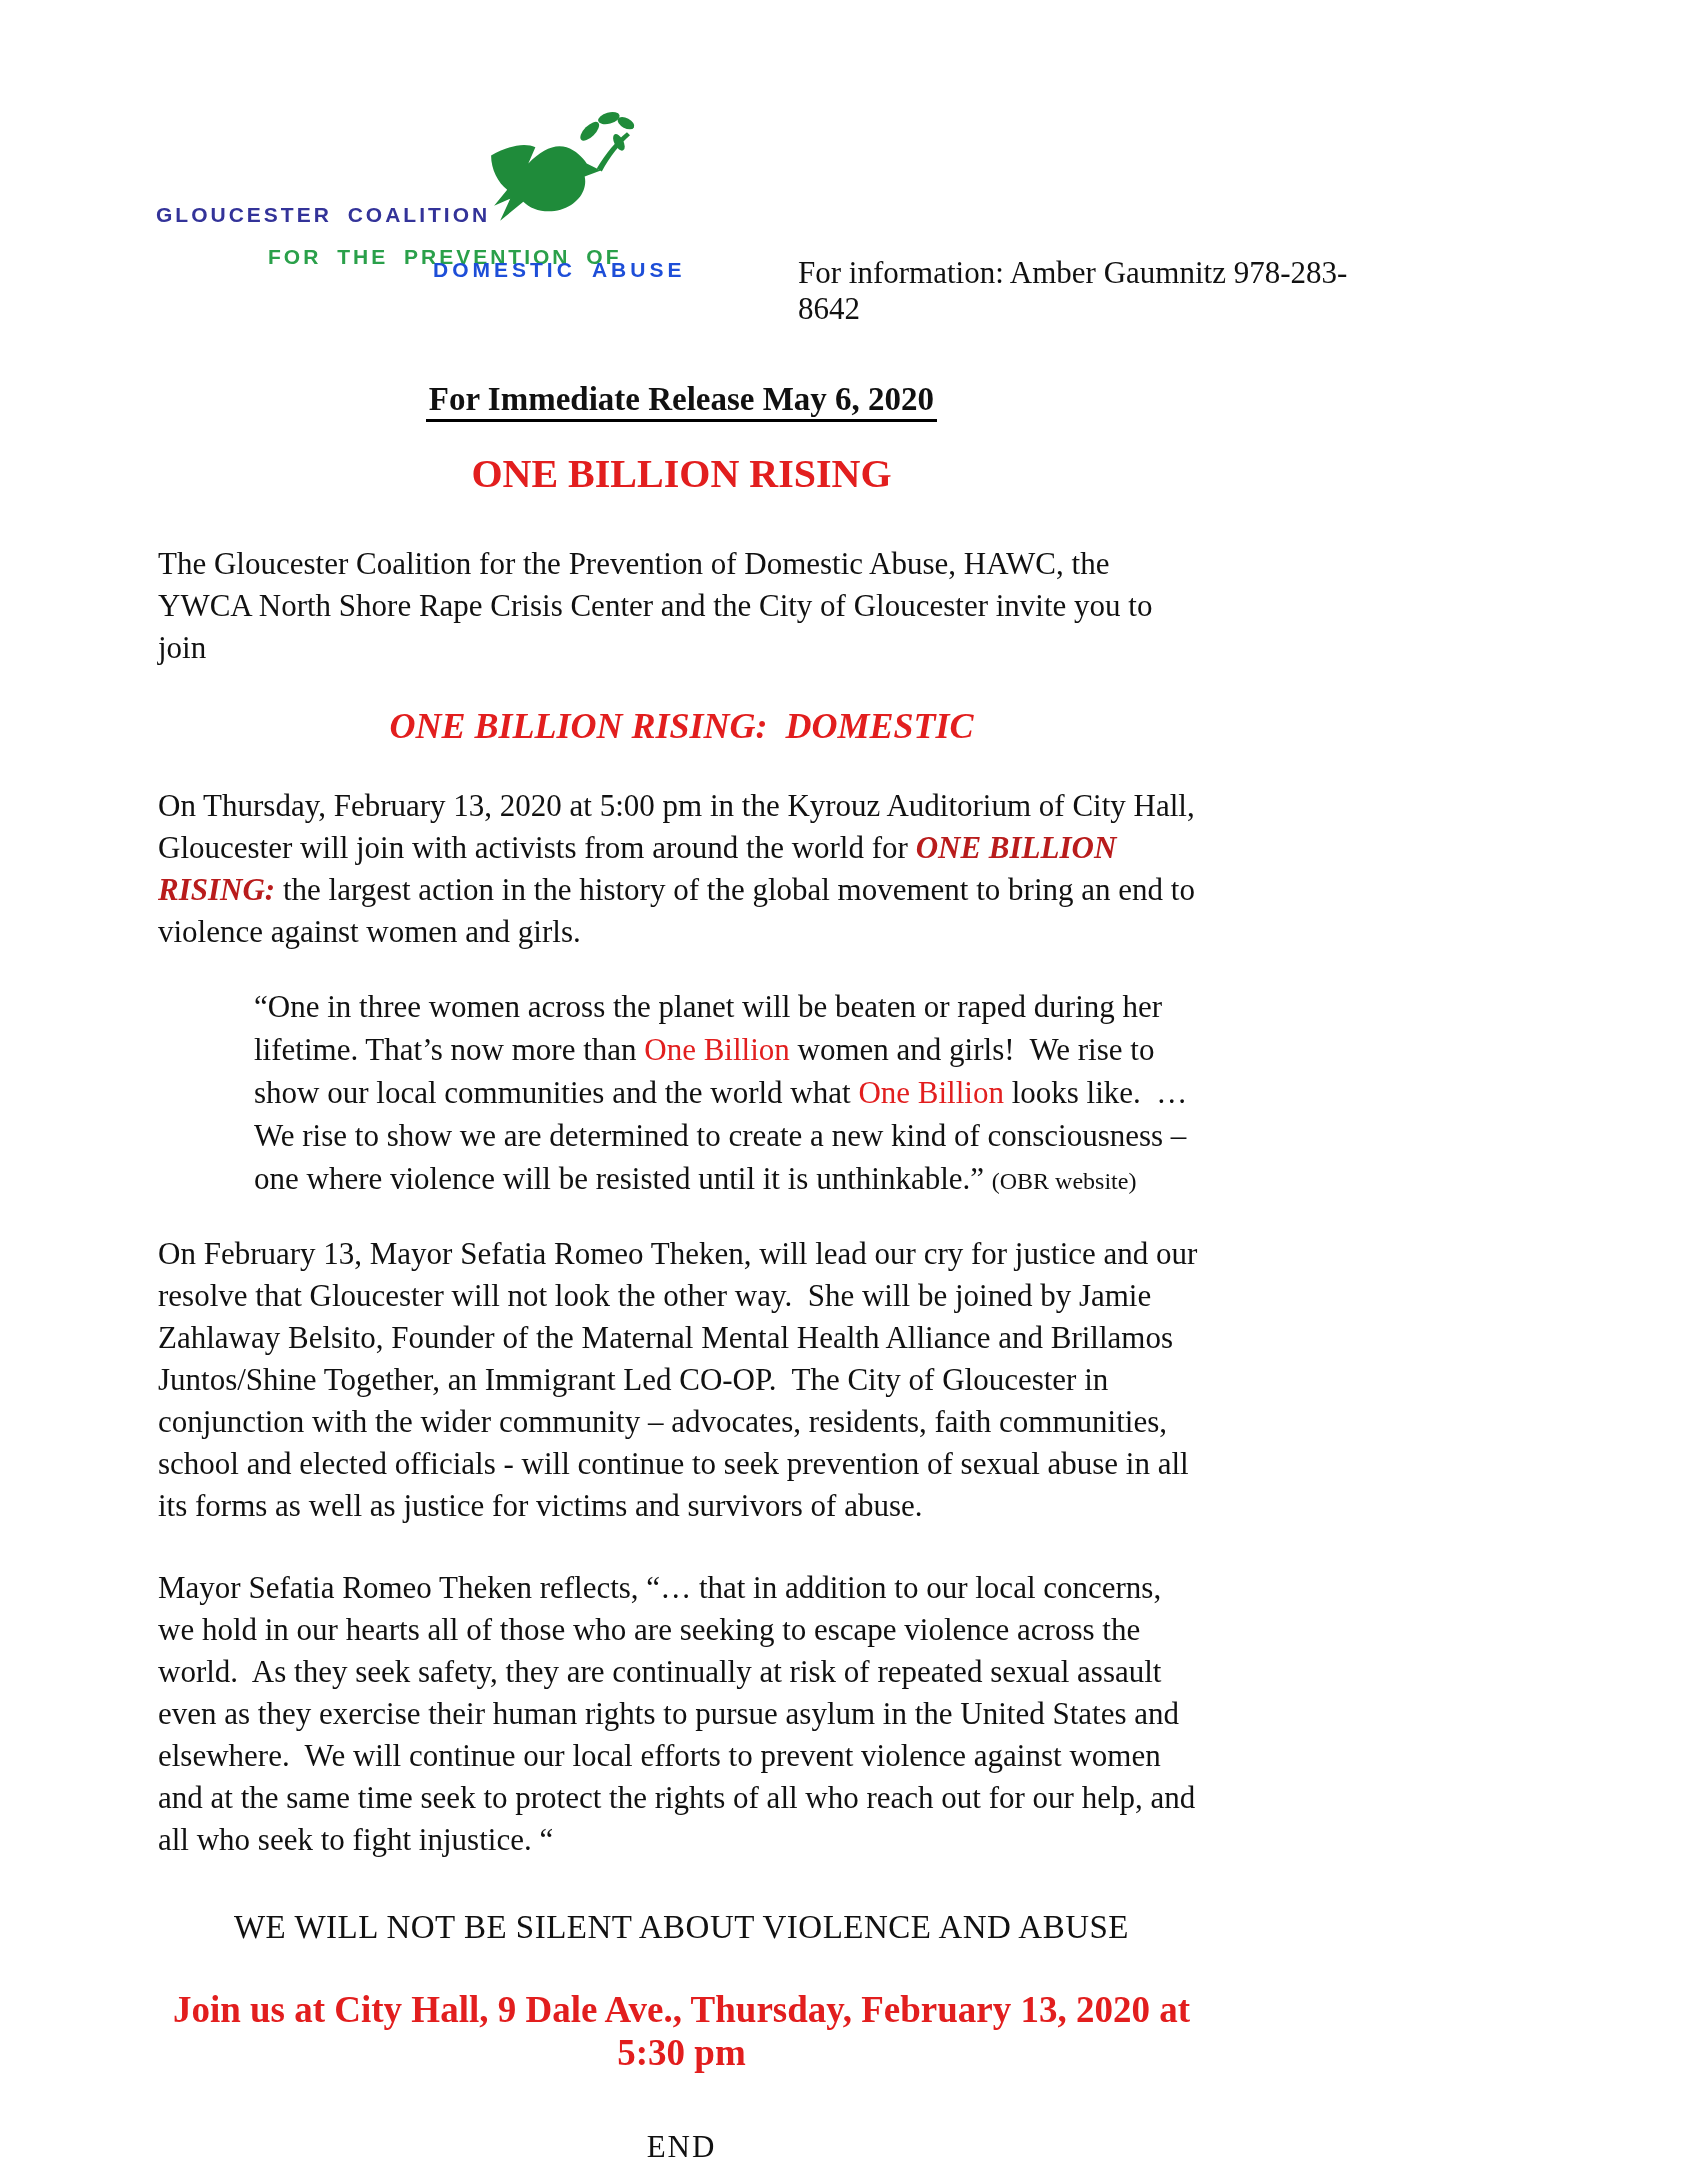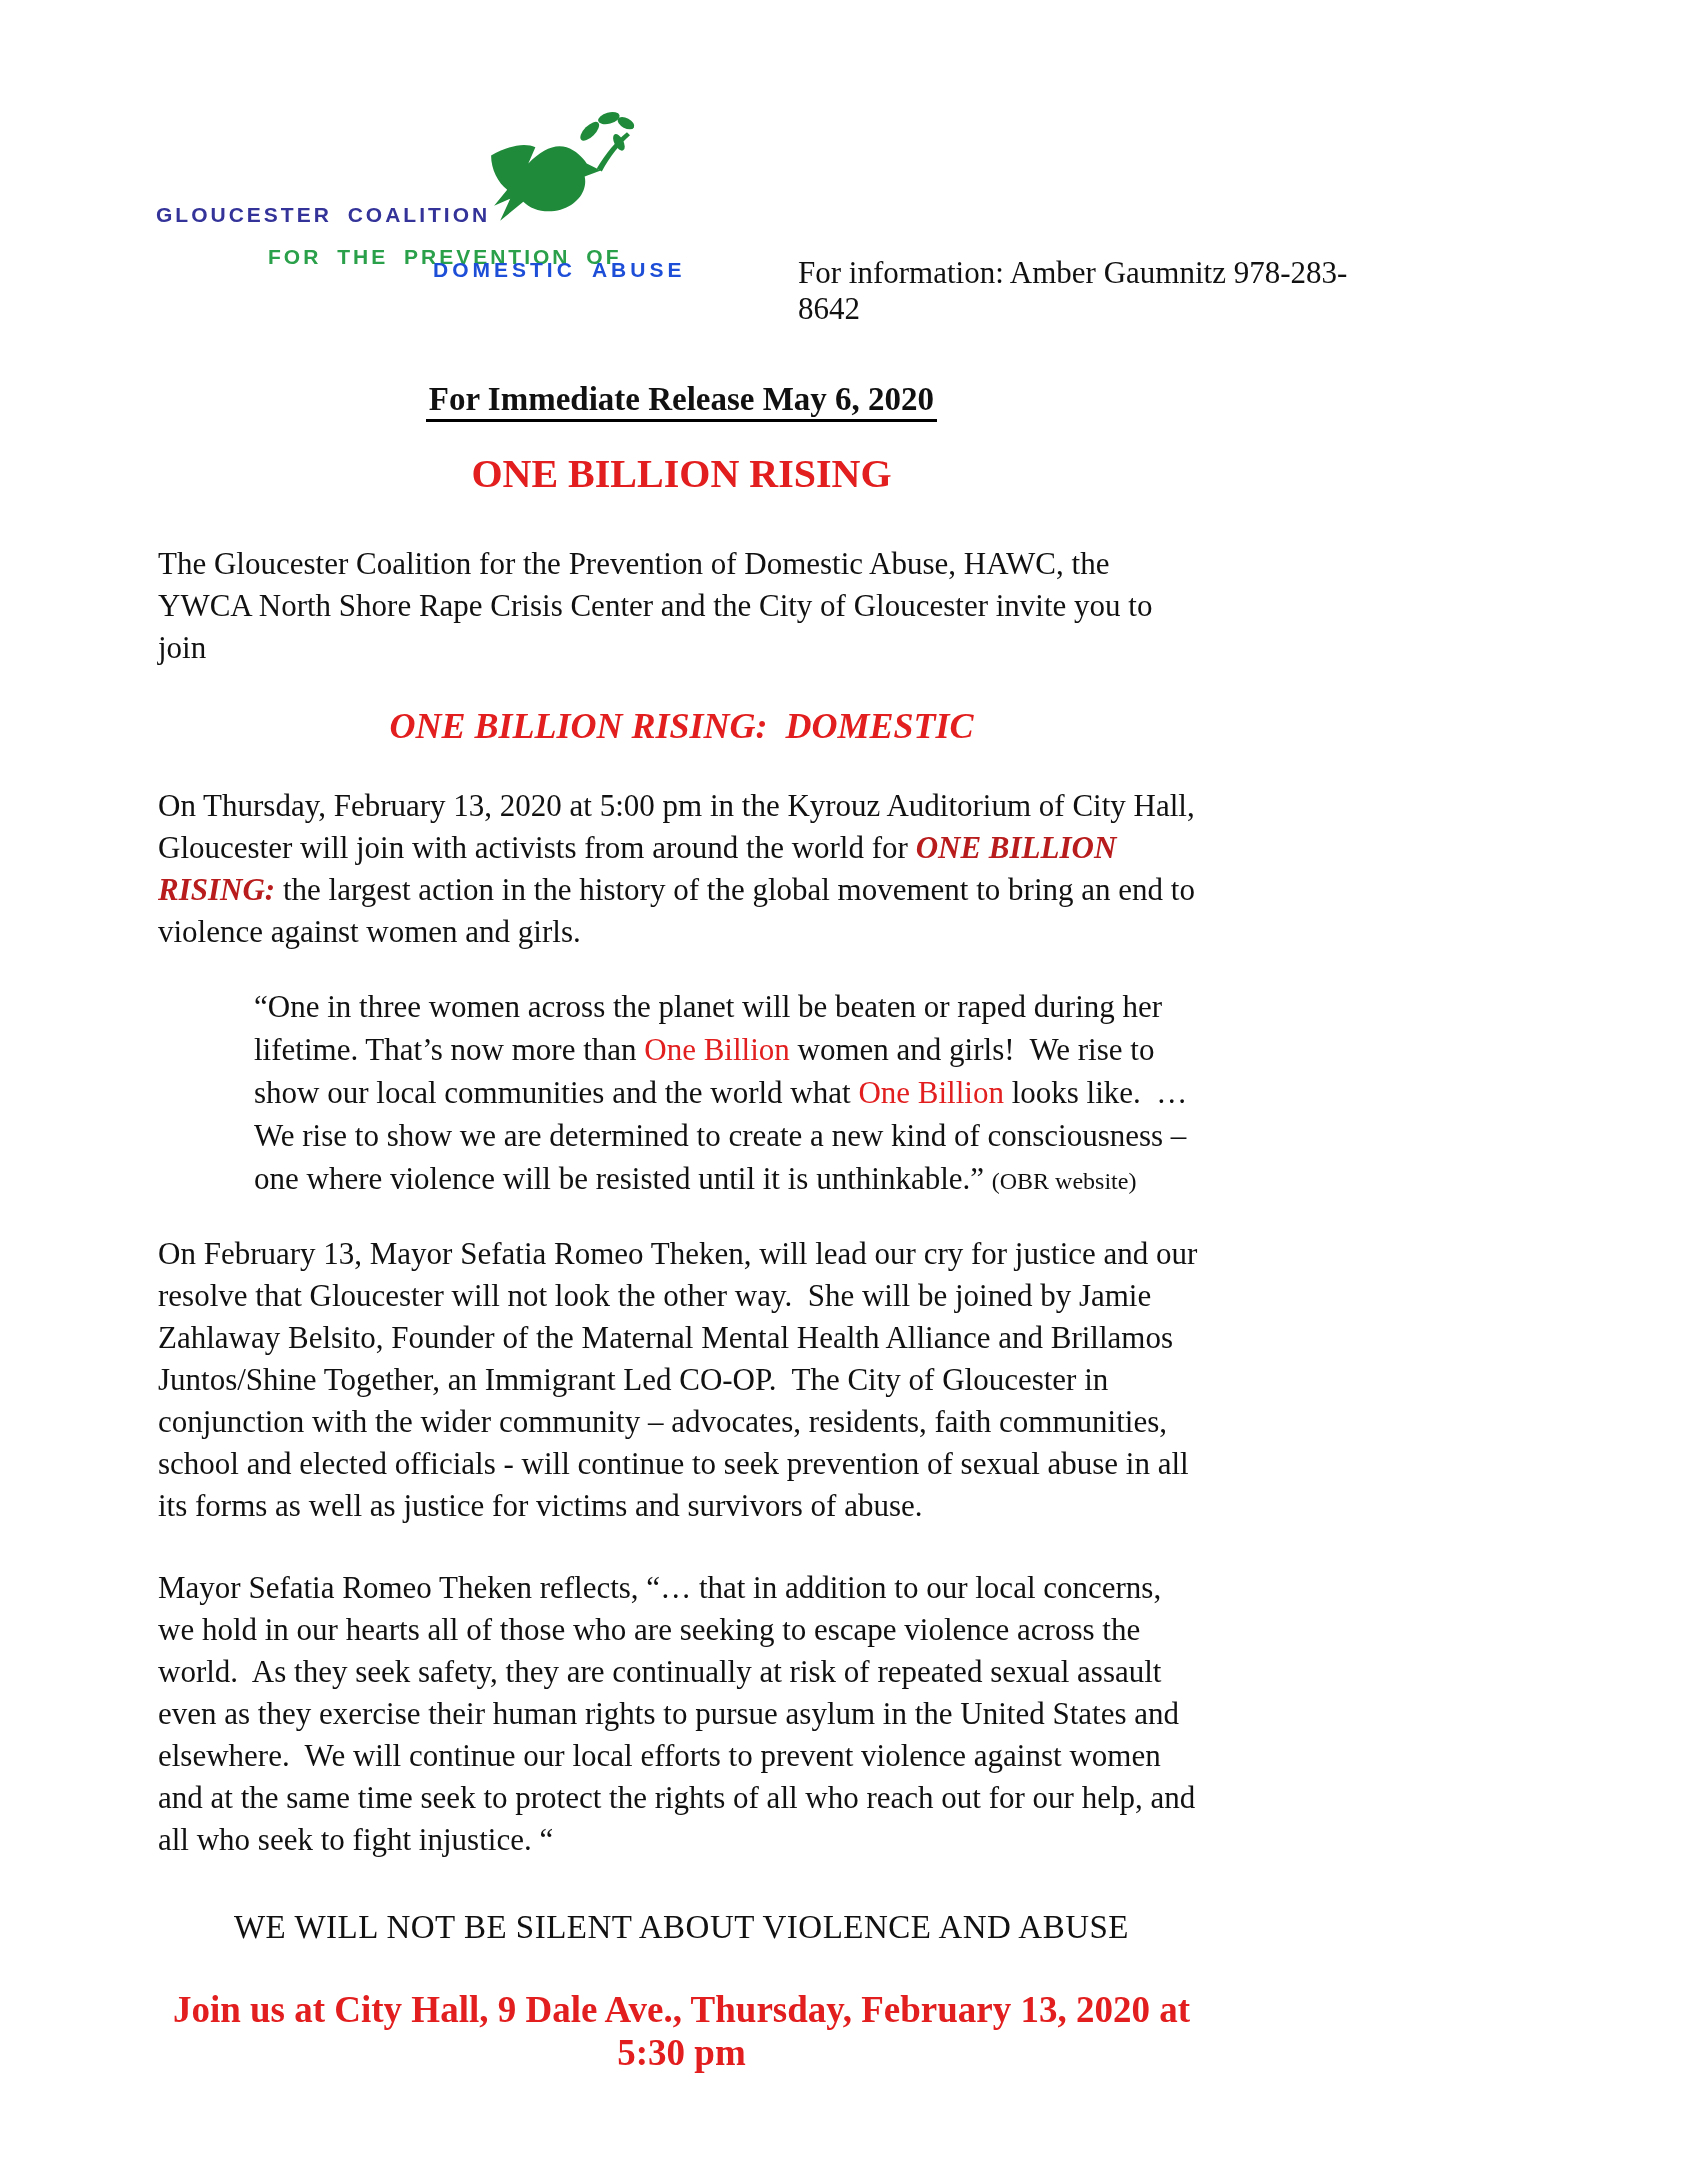--- a/index.html
+++ b/index.html
@@ -129,16 +129,17 @@
     <p class="quote pre"><span>“One in three women across the planet will be beaten or raped during her lifetime. That’s now more than </span><span class="red-inline">One Billion</span><span> women and girls!  We rise to show our local communities and the world what </span><span class="red-inline">One Billion</span><span> looks like.  … We rise to show we are determined to create a new kind of consciousness – one where violence will be resisted until it is unthinkable.” </span><span class="quote-source">(OBR website)</span></p>
 
     <p class="body-text para-mayor1 pre">On February 13, Mayor Sefatia Romeo Theken, will lead our cry for justice and our resolve that Gloucester will not look the other way.  She will be joined by Jamie Zahlaway Belsito, Founder of the Maternal Mental Health Alliance and Brillamos Juntos/Shine Together, an Immigrant Led CO-OP.  The City of Gloucester in conjunction with the wider community – advocates, residents, faith communities, school and elected officials - will continue to seek prevention of sexual abuse in all its forms as well as justice for victims and survivors of abuse.</p>
 
     <p class="body-text para-mayor2 pre">Mayor Sefatia Romeo Theken reflects, “… that in addition to our local concerns, we hold in our hearts all of those who are seeking to escape violence across the world.  As they seek safety, they are continually at risk of repeated sexual assault even as they exercise their human rights to pursue asylum in the United States and elsewhere.  We will continue our local efforts to prevent violence against women and at the same time seek to protect the rights of all who reach out for our help, and all who seek to fight injustice. “</p>
 
     <div class="silent-line pre">WE WILL NOT BE SILENT ABOUT VIOLENCE AND ABUSE</div>
 
     <div class="join-line pre">Join us at City Hall, 9 Dale Ave., Thursday, February 13, 2020 at 5:30 pm</div>
 
+    <div class="end-line pre">END</div>
 
   </div>
 </div>
 
 
 </body></html>

